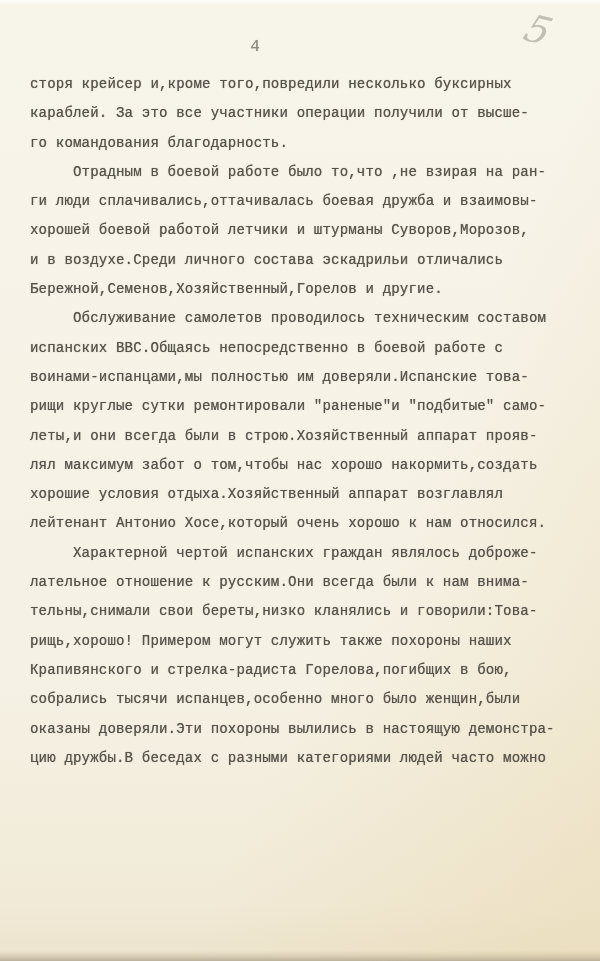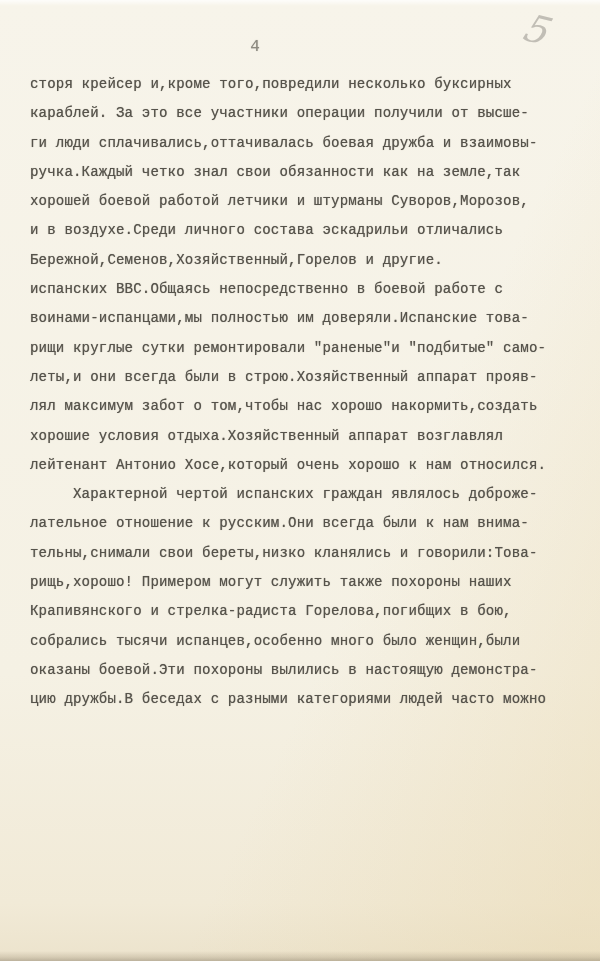--- a/index.html
+++ b/index.html
@@ -79,36 +79,38 @@
 <div class="page">
   <div class="scan-edge-top"></div>
 
   <div class="page-number">4</div>
 
   <div class="pencil-mark">5</div>
 
   <div class="text-block" id="text-block">
       <div class="text-line">сторя крейсер и,кроме того,повредили несколько буксирных</div>
       <div class="text-line">караблей. За это все участники операции получили от высше-</div>
+      <div class="text-line">го командования благодарность.</div>
+      <div class="text-line">     Отрадным в боевой работе было то,что ,не взирая на ран-</div>
       <div class="text-line">ги люди сплачивались,оттачивалась боевая дружба и взаимовы-</div>
-      <div class="text-line">ручка.Каждый четко знал свои обязанности как на земле,так</div>
       <div class="text-line">хорошей боевой работой летчики и штурманы Суворов,Морозов,</div>
       <div class="text-line">и в воздухе.Среди личного состава эскадрильи отличались</div>
       <div class="text-line">Бережной,Семенов,Хозяйственный,Горелов и другие.</div>
+      <div class="text-line">     Обслуживание самолетов проводилось техническим составом</div>
       <div class="text-line">испанских ВВС.Общаясь непосредственно в боевой работе с</div>
       <div class="text-line">воинами-испанцами,мы полностью им доверяли.Испанские това-</div>
       <div class="text-line">рищи круглые сутки ремонтировали "раненые"и "подбитые" само-</div>
       <div class="text-line">леты,и они всегда были в строю.Хозяйственный аппарат прояв-</div>
       <div class="text-line">лял максимум забот о том,чтобы нас хорошо накормить,создать</div>
       <div class="text-line">хорошие условия отдыха.Хозяйственный аппарат возглавлял</div>
       <div class="text-line">лейтенант Антонио Хосе,который очень хорошо к нам относился.</div>
       <div class="text-line">     Характерной чертой испанских граждан являлось доброже-</div>
       <div class="text-line">лательное отношение к русским.Они всегда были к нам внима-</div>
       <div class="text-line">тельны,снимали свои береты,низко кланялись и говорили:Това-</div>
       <div class="text-line">рищь,хорошо! Примером могут служить также похороны наших</div>
       <div class="text-line">Крапивянского и стрелка-радиста Горелова,погибщих в бою,</div>
       <div class="text-line">собрались тысячи испанцев,особенно много было женщин,были</div>
-      <div class="text-line">оказаны боевой.Эти похороны вылились в настоящую демонстра-</div>
+      <div class="text-line">оказаны доверяли.Эти похороны вылились в настоящую демонстра-</div>
       <div class="text-line">цию дружбы.В беседах с разными категориями людей часто можно</div>
     </div>
 
   <div class="scan-edge-bottom"></div>
 </div>
 
 </body></html>

